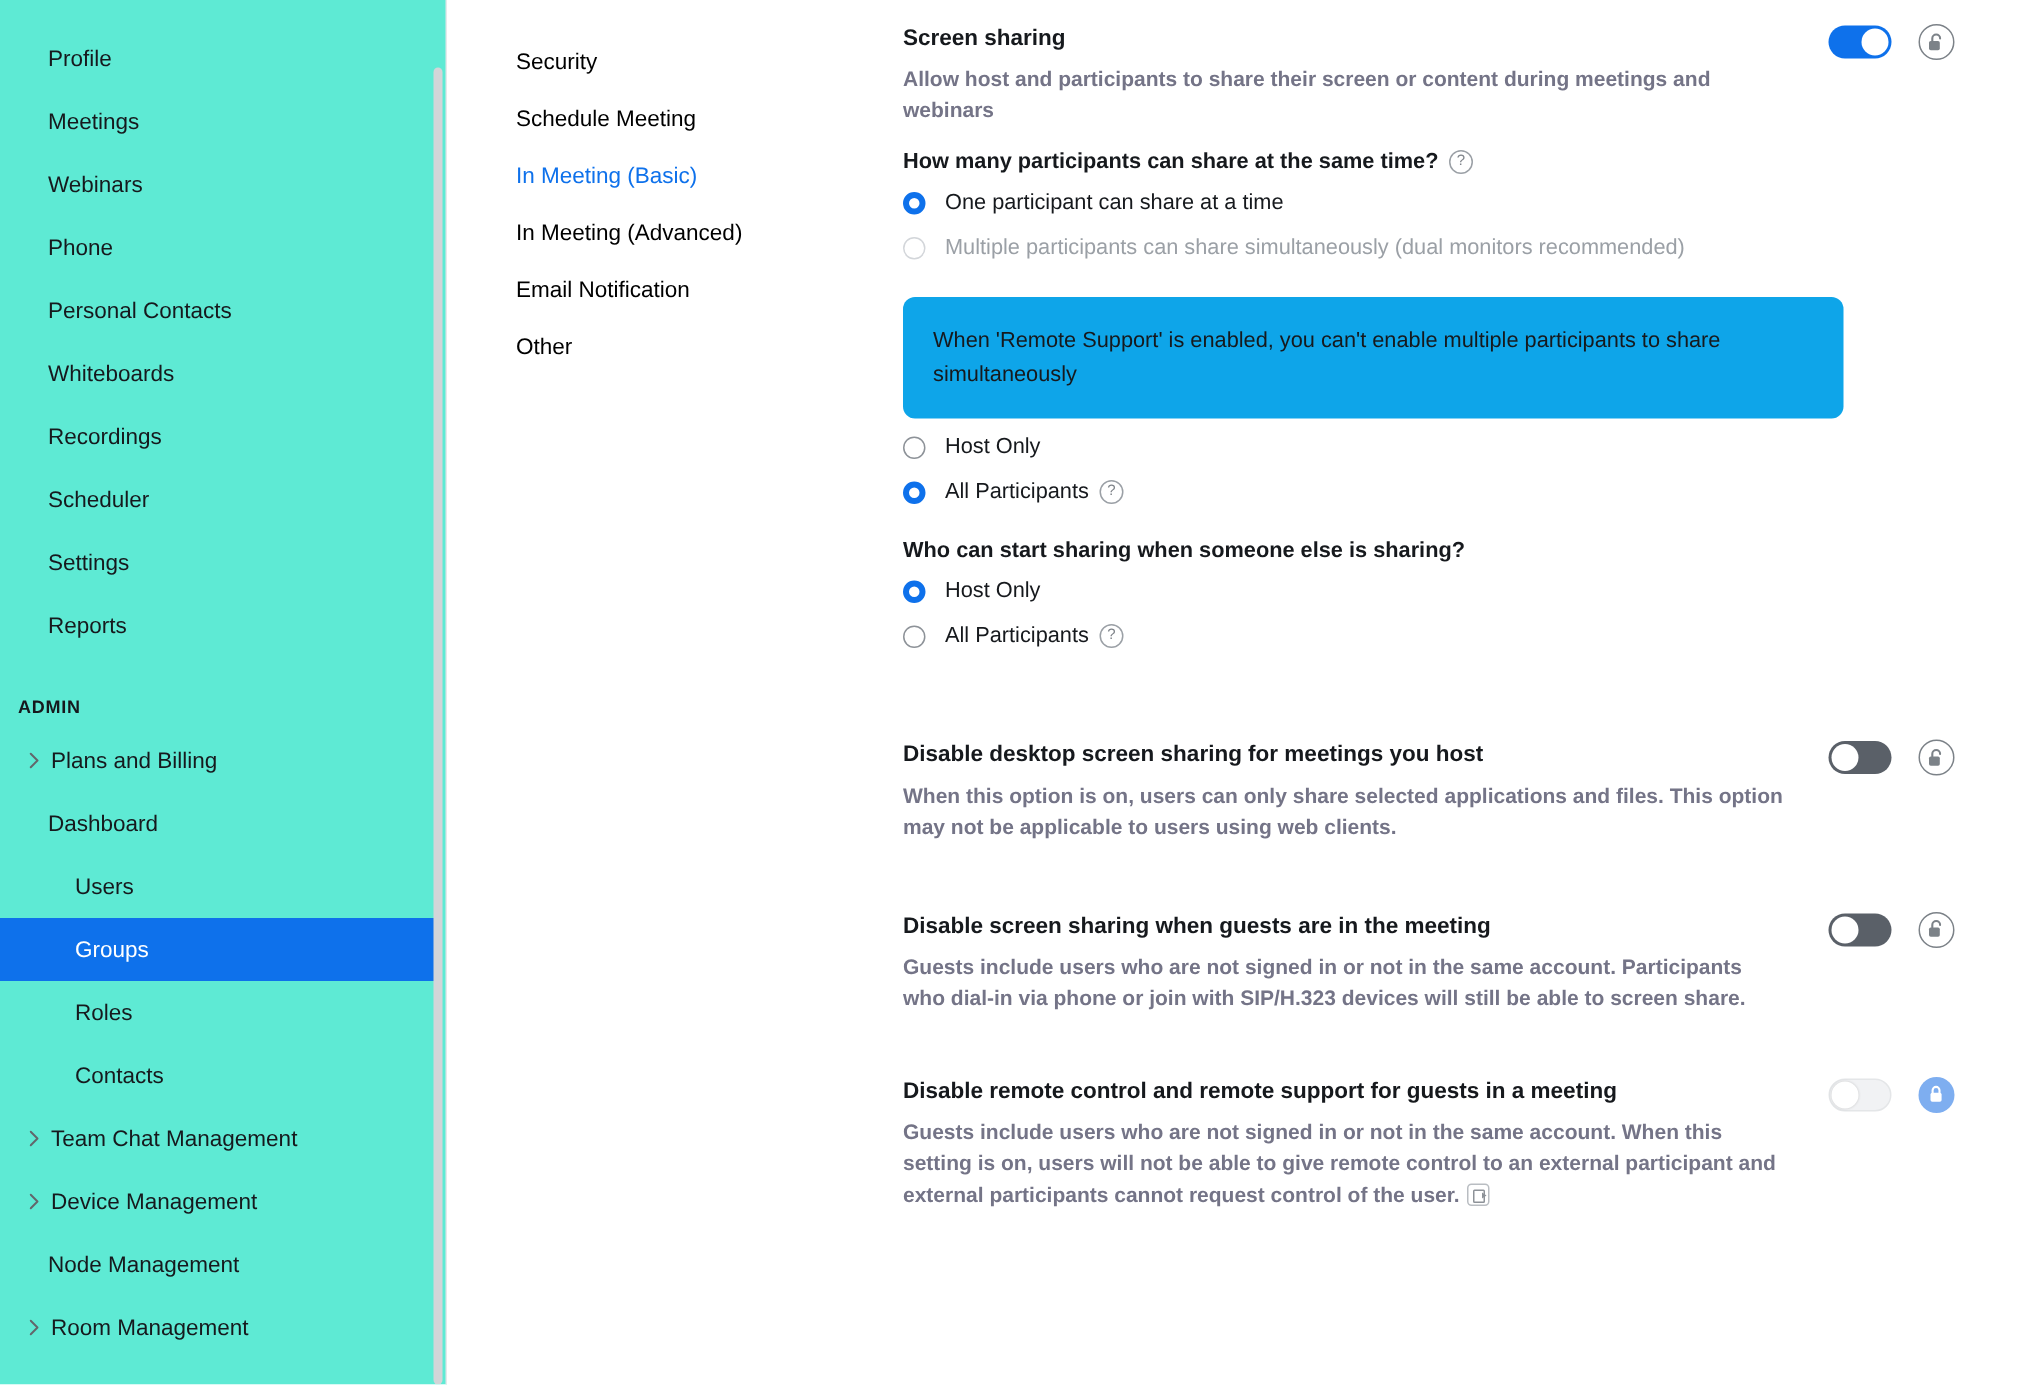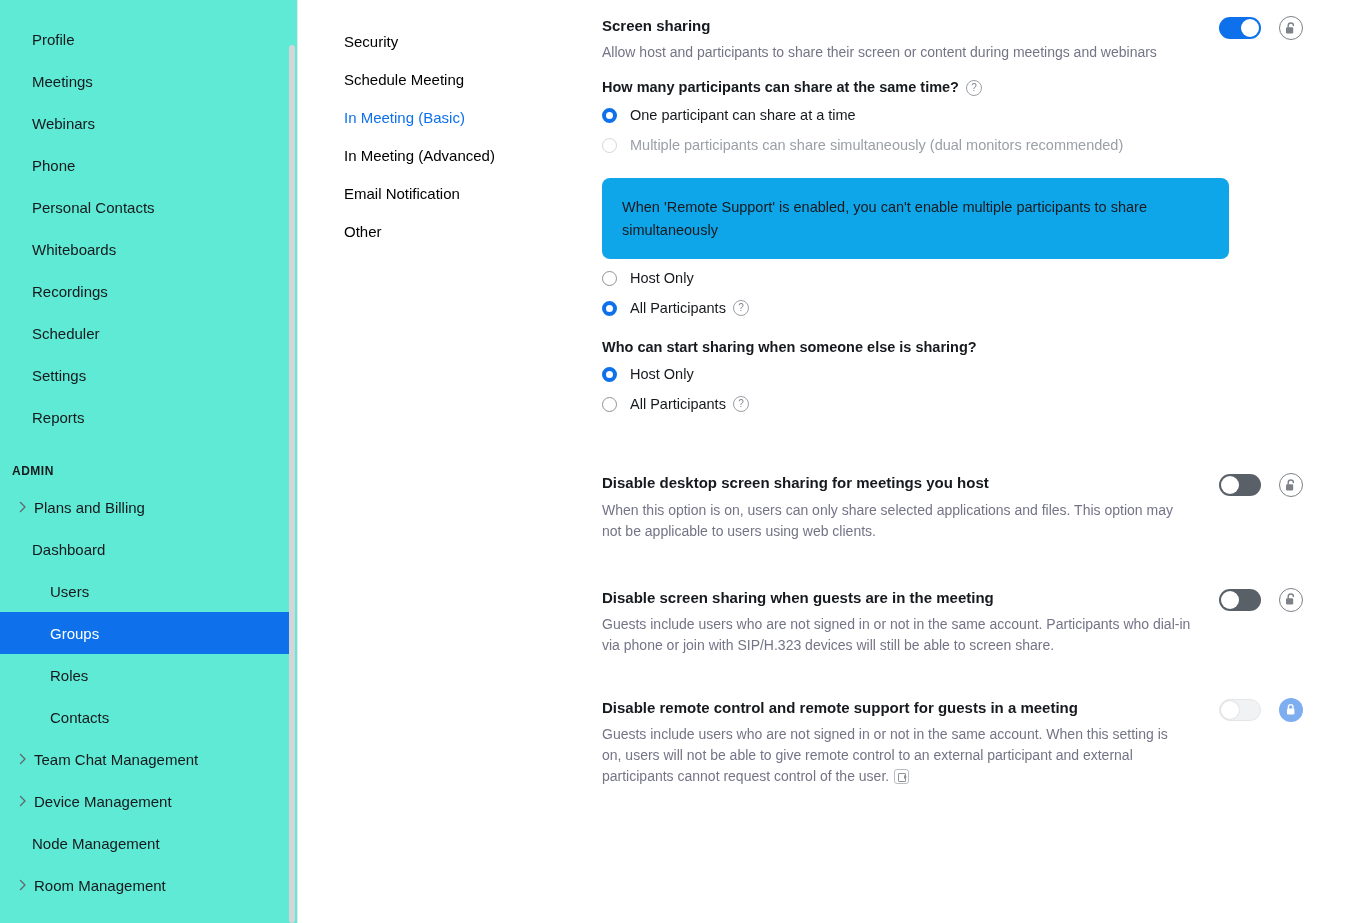--- a/index.html
+++ b/index.html
@@ -93,20 +93,21 @@
   .setting-title {
     font-size: 15px; font-weight: 700; color: #16191d;
     line-height: 1.35;
     padding-top: 2px;
   }
   .setting-desc {
     font-size: 14px; color: #747487;
     line-height: 1.5;
     max-width: 608px;
     margin-top: 6px;
+    font-weight: bold;
   }
   .ctrl-group {
     display: flex; align-items: center; gap: 18px;
     flex: 0 0 auto; padding-top: 2px;
     margin-right: 22px;
   }
 
   
   .toggle {
     width: 42px; height: 22px; border-radius: 11px;

